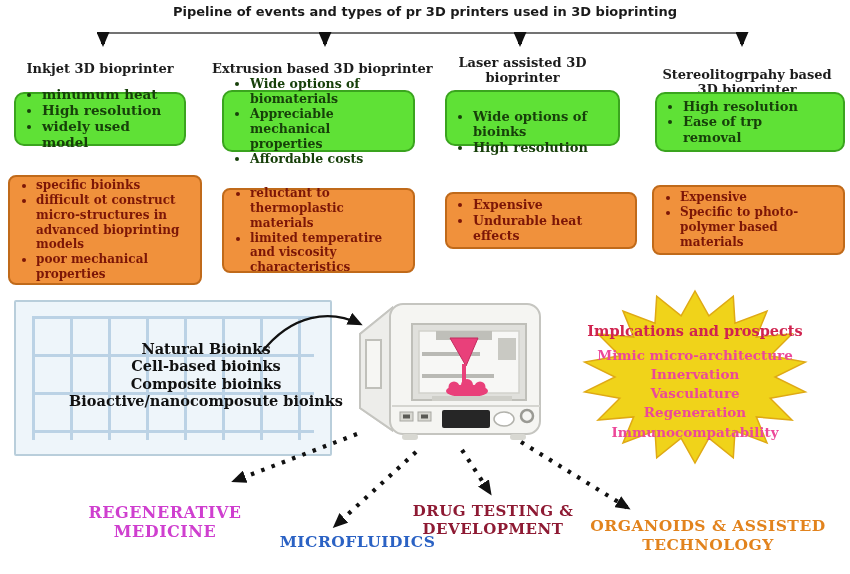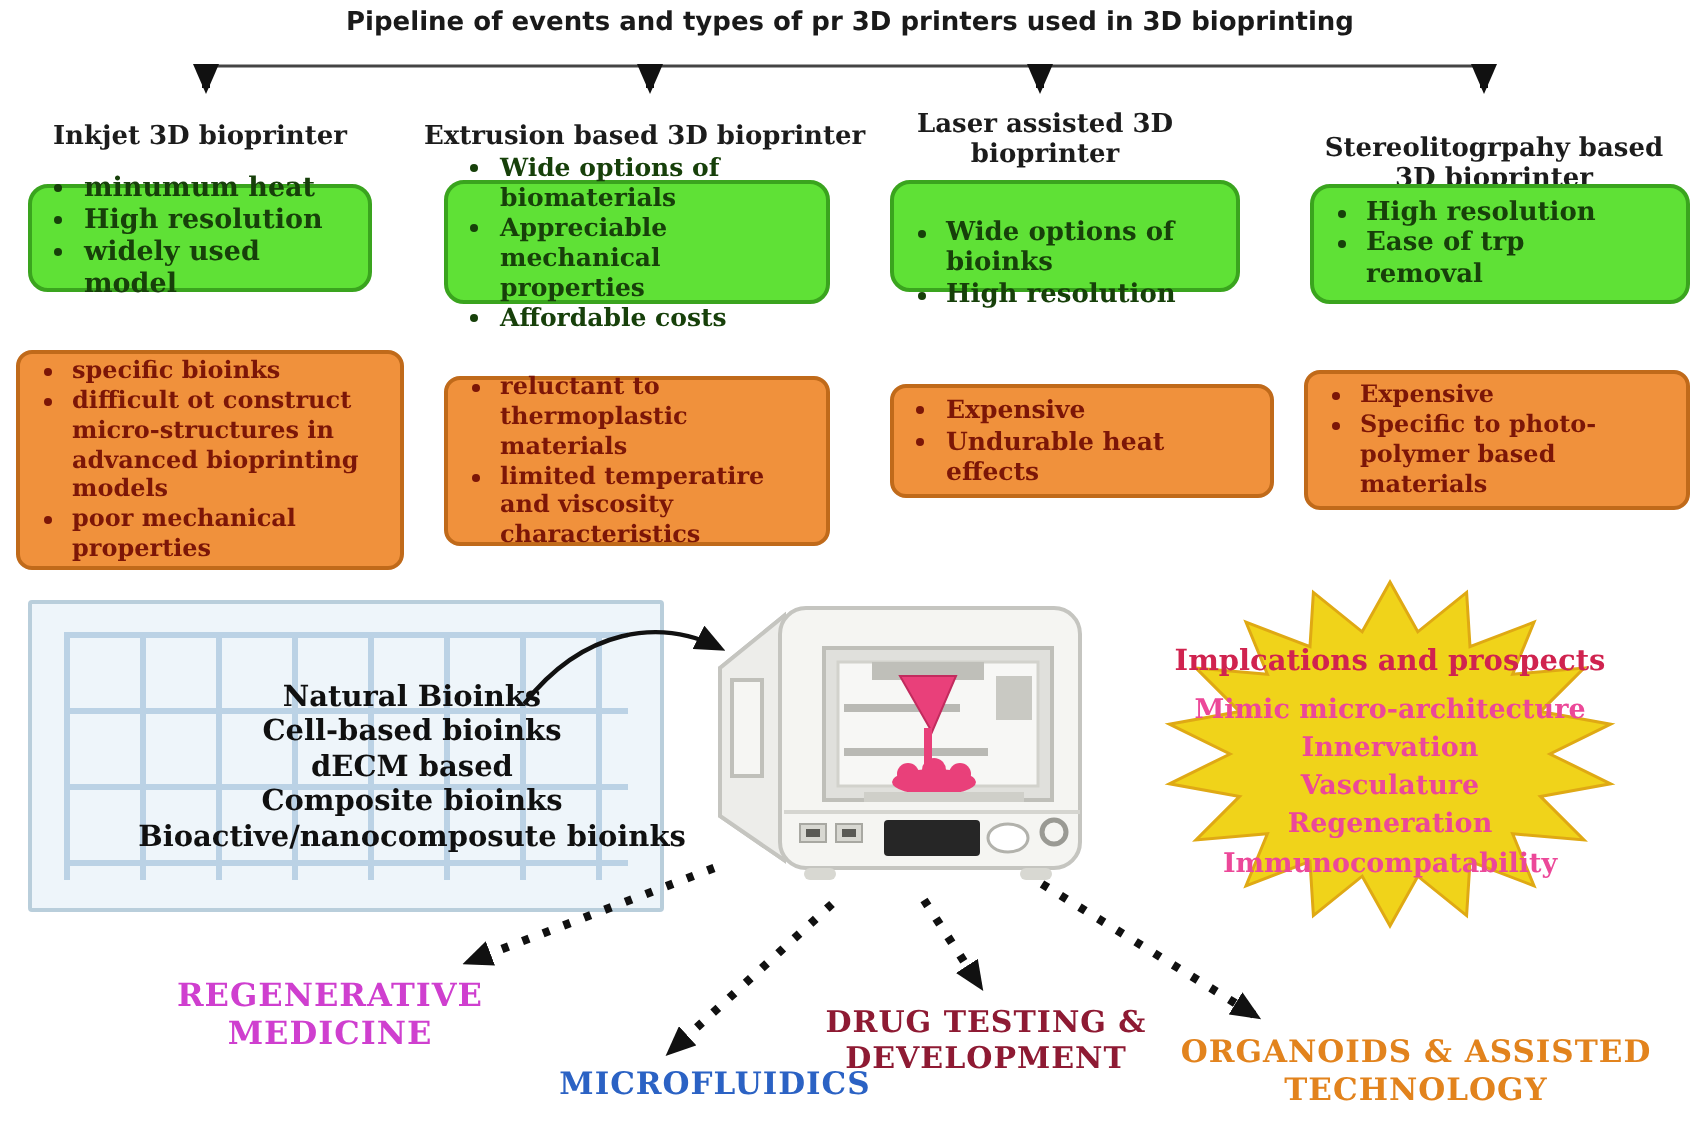--- a/index.html
+++ b/index.html
@@ -51,21 +51,21 @@
 
   .printer{position:absolute;left:350px;top:298px;width:210px;height:152px;z-index:2;}
 
   .starburst{position:absolute;left:575px;top:282px;width:240px;height:190px;z-index:1;}
   .star-title{position:absolute;left:565px;top:322px;width:260px;text-align:center;
     font-weight:bold;font-size:14.5px;z-index:2;}
   .star-items{position:absolute;left:555px;top:346px;width:280px;text-align:center;
     font-weight:bold;font-size:13.5px;line-height:1.42;color:#ec4899;z-index:2;}
 
   .outcome{position:absolute;font-weight:bold;text-align:center;line-height:1.2;letter-spacing:.5px;z-index:2;}
-  .out0{left:40px;top:488px;width:250px;font-size:16px;}
+  .out0{left:40px;top:503px;width:250px;font-size:16px;}
   .out1{left:255px;top:533px;width:205px;font-size:15.5px;}
   .out2{left:398px;top:502px;width:190px;font-size:15px;}
   .out3{left:583px;top:517px;width:250px;font-size:15.5px;}
 </style>
 </head>
 <body>
 
 <div class="canvas">
 
   <div class="title">Pipeline of events and types of pr 3D printers used in 3D bioprinting</div>
@@ -151,21 +151,20 @@
       <li>Expensive</li>
       <li>Specific to photo-polymer based materials</li>
     </ul>
   </div>
 
   <div class="bioinks-panel">
     <div class="bioinks-grid"></div>
     <div class="bioinks-list">
       <div>Natural Bioinks</div>
       <div>Cell-based bioinks</div>
-      <div>dECM based</div>
       <div>Composite bioinks</div>
       <div>Bioactive/nanocomposute bioinks</div>
     </div>
   </div>
 
   <svg class="printer" viewBox="0 0 210 152">
     <polygon points="10,36 42,10 42,132 10,110" fill="#ececе8" fill-opacity="1" style="fill:#ececе8" stroke="#c5c5c0" stroke-width="2"></polygon>
     <polygon points="10,36 42,10 42,132 10,110" fill="#ededEA" stroke="#c5c5c0" stroke-width="2"></polygon>
     <rect x="16" y="42" width="15" height="48" fill="#f6f6f3" stroke="#c0c0ba" stroke-width="2"></rect>
     <rect x="40" y="6" width="150" height="130" rx="13" fill="#f5f5f2" stroke="#c5c5c0" stroke-width="2"></rect>

